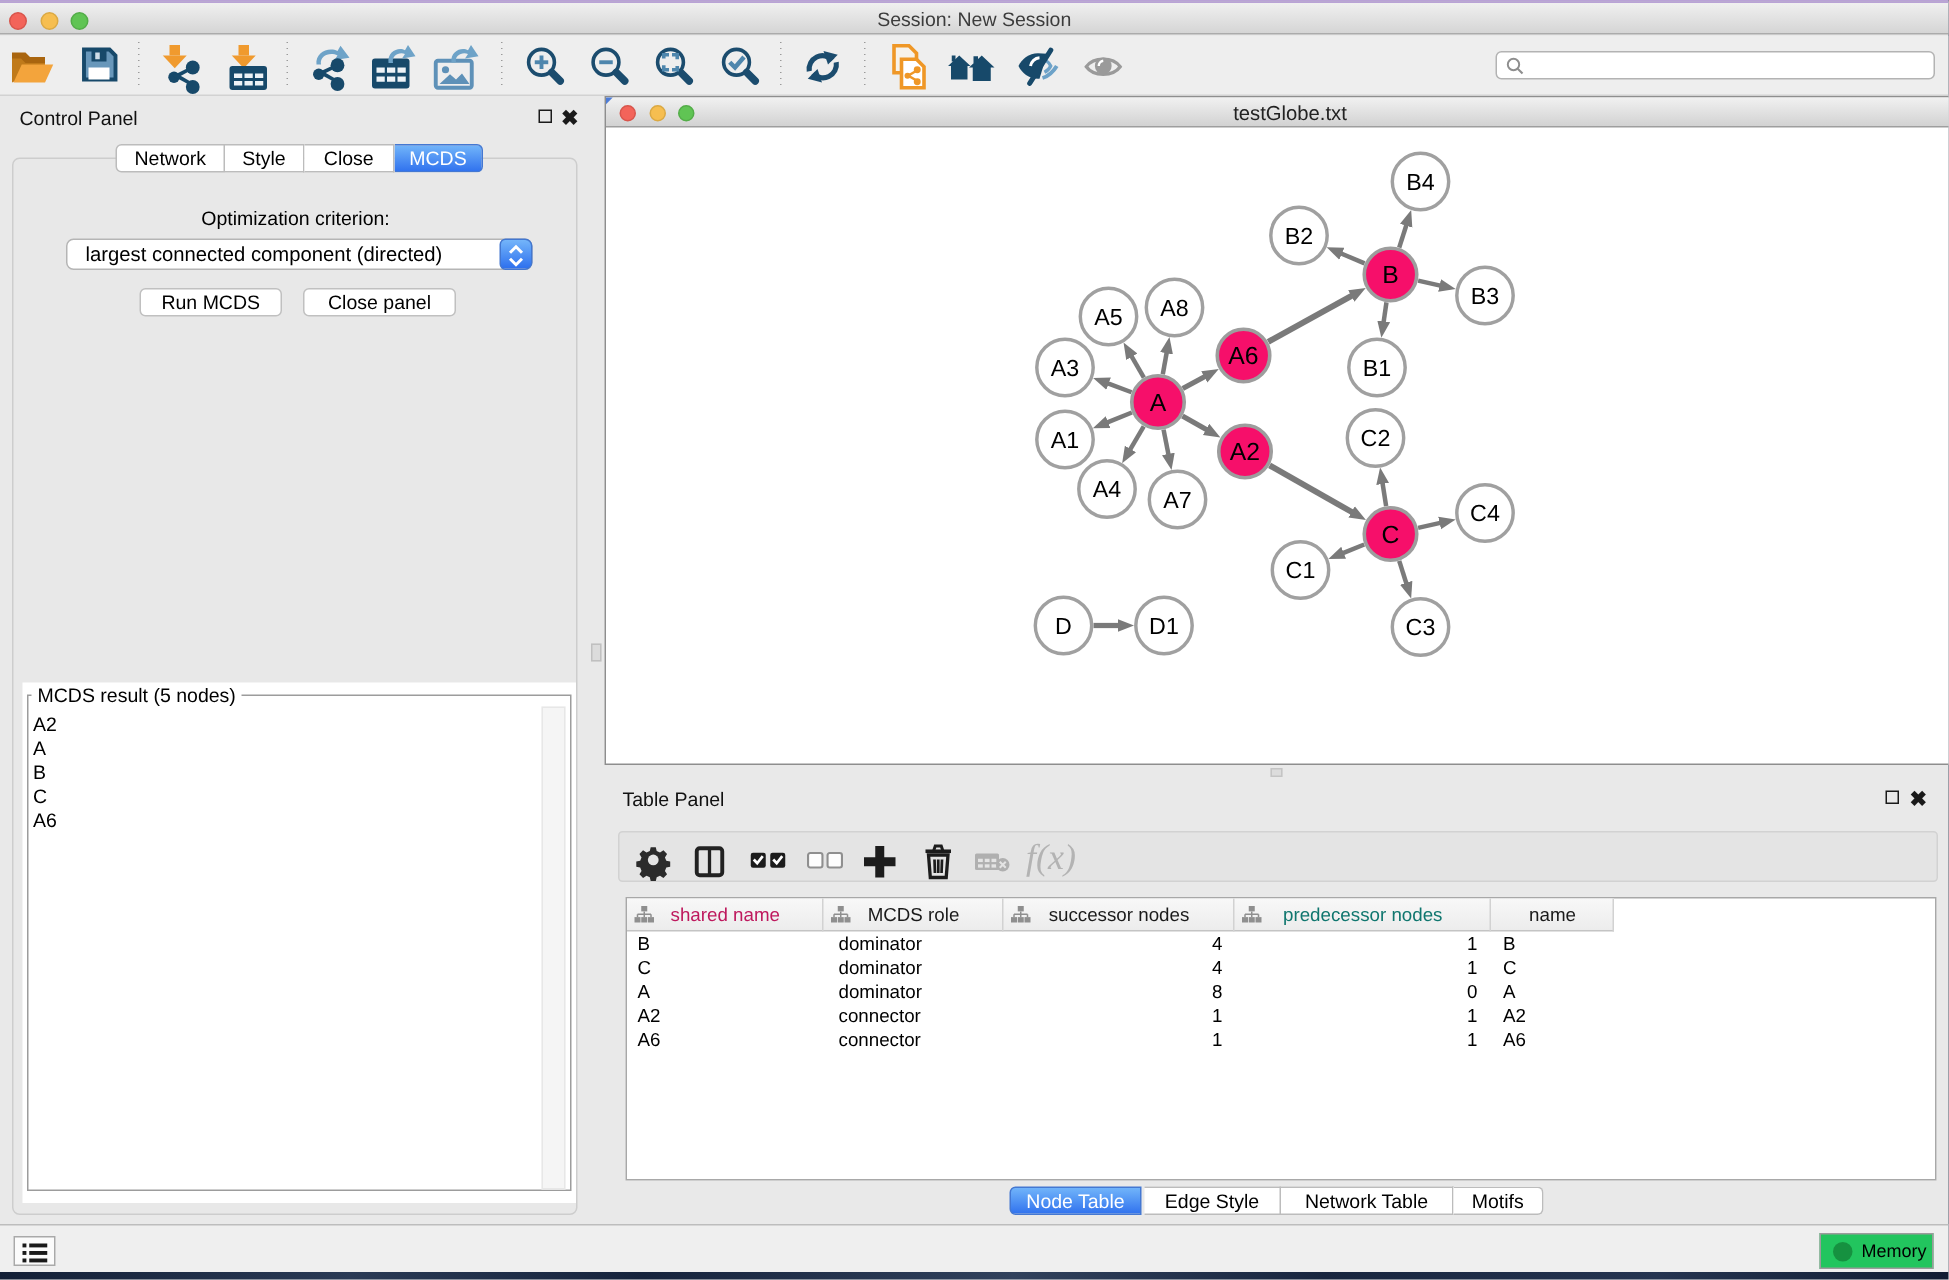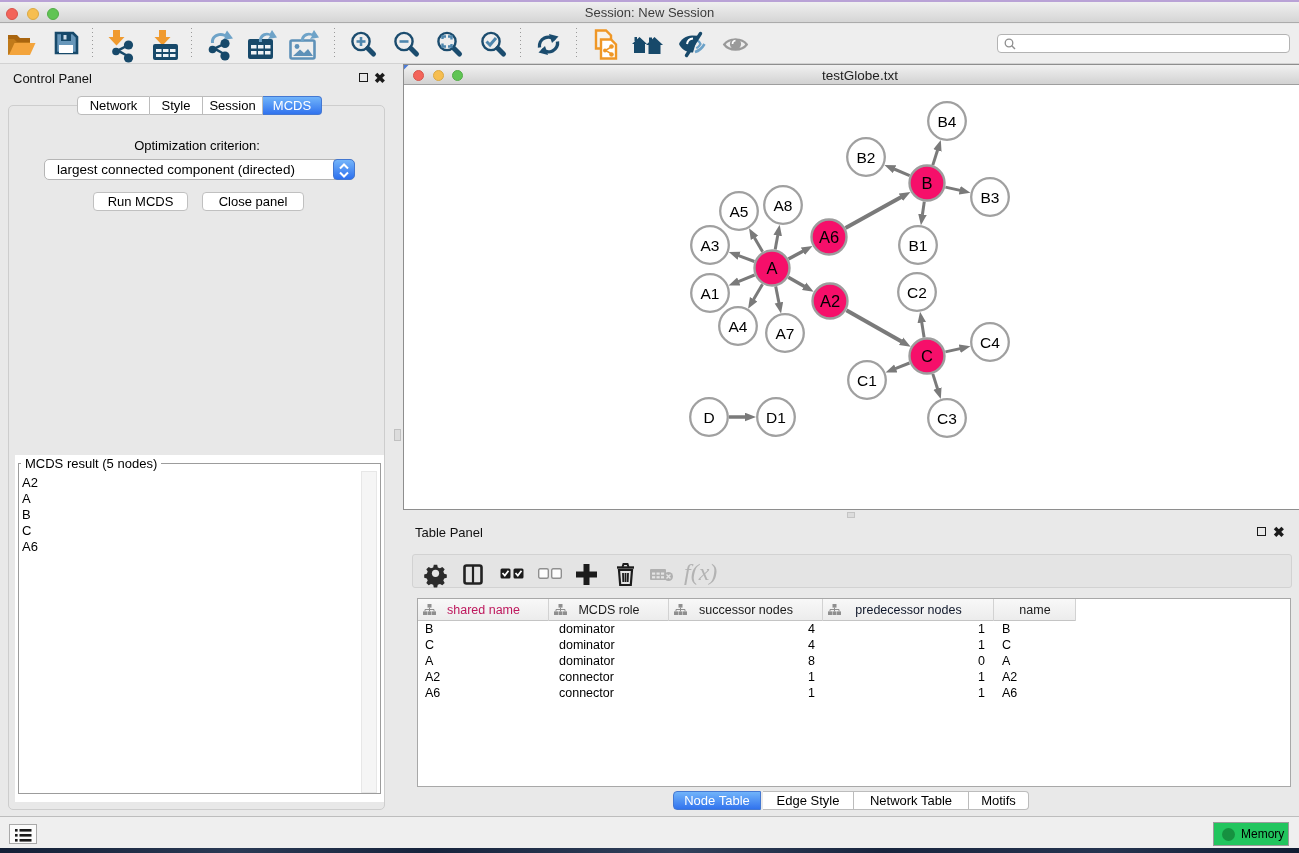--- a/index.html
+++ b/index.html
@@ -177,21 +177,21 @@
           <line x1="7.8" y1="7.8" x2="11" y2="11" stroke="#8e8e8e" stroke-width="1.4"></line>
         </svg>
       </div>
 </div>
 
 <div class="ptitle" style="left:13px;top:70px">Control Panel</div>
 <div class="flticon" style="left:359px;top:72px"></div>
 <div class="closex" style="left:374px;top:71px">✖</div>
 <div class="tab" style="left:77px;top:95px;width:73px;border-radius:4px 0 0 4px">Network</div>
 <div class="tab" style="left:150px;top:95px;width:53px;border-left:none">Style</div>
-<div class="tab" style="left:203px;top:95px;width:60px;border-left:none">Session</div>
+<div class="tab" style="left:203px;top:95px;width:60px;border-left:none">Close</div>
 <div class="tab sel" style="left:263px;top:95px;width:59px;border-left:none;border-radius:0 4px 4px 0">MCDS</div>
 <div style="left:8px;top:104px;width:377px;height:705px;background:#e8e8e8;border:1px solid #cdcdcd;border-radius:5px"></div>
 <div style="left:0px;top:137px;width:394px;text-align:center;font-size:13px;color:#000">Optimization criterion:</div>
 <div style="left:44px;top:158px;width:311px;height:21px;background:#fff;border:1px solid #b5b5b5;border-radius:5px;font-size:13.5px;line-height:19px;padding-left:12px;color:#000">largest connected component (directed)
   <div style="position:absolute;right:-1px;top:-1px;width:22px;height:21px;border-radius:4px 5px 5px 4px;background:linear-gradient(#74b5fa,#2d70ee);border:1px solid #4377d0">
     <svg style="position:absolute;left:4px;top:2.5px" width="12" height="15">
           <path d="M2,5.5 L6,1.5 L10,5.5" fill="none" stroke="#fff" stroke-width="2"></path>
           <path d="M2,9.5 L6,13.5 L10,9.5" fill="none" stroke="#fff" stroke-width="2"></path>
         </svg>
   </div>
@@ -333,21 +333,21 @@
       </g>
       <g stroke="#8f8f8f" stroke-width="1">
         <line x1="6.5" y1="3.6" x2="6.5" y2="5.5"></line>
         <line x1="2" y1="5.5" x2="11" y2="5.5"></line>
         <line x1="2" y1="5.5" x2="2" y2="7.4"></line>
         <line x1="6.5" y1="5.5" x2="6.5" y2="7.4"></line>
         <line x1="11" y1="5.5" x2="11" y2="7.4"></line>
       </g>
     </svg>
 <div class="abs" style="left:823px;top:598px;width:171px;height:22px;border-right:1px solid #d2d2d2"></div>
-<div class="abs" style="left:823px;top:602px;width:171px;text-align:center;font-size:12.5px;color:#0f172a">predecessor nodes</div>
+<div class="abs" style="left:823px;top:602px;width:171px;text-align:center;font-size:12.5px;color:#0f766e">predecessor nodes</div>
 <svg class="abs" style="left:828px;top:603px" width="13" height="12">
       <g fill="#8f8f8f">
         <rect x="4.5" y="0" width="4" height="3.6"></rect>
         <rect x="0" y="7.4" width="4" height="3.6"></rect>
         <rect x="4.5" y="7.4" width="4" height="3.6"></rect>
         <rect x="9" y="7.4" width="4" height="3.6"></rect>
       </g>
       <g stroke="#8f8f8f" stroke-width="1">
         <line x1="6.5" y1="3.6" x2="6.5" y2="5.5"></line>
         <line x1="2" y1="5.5" x2="11" y2="5.5"></line>

